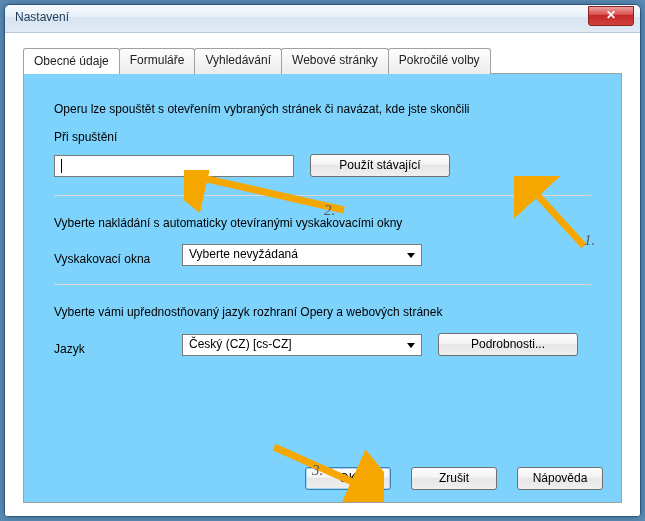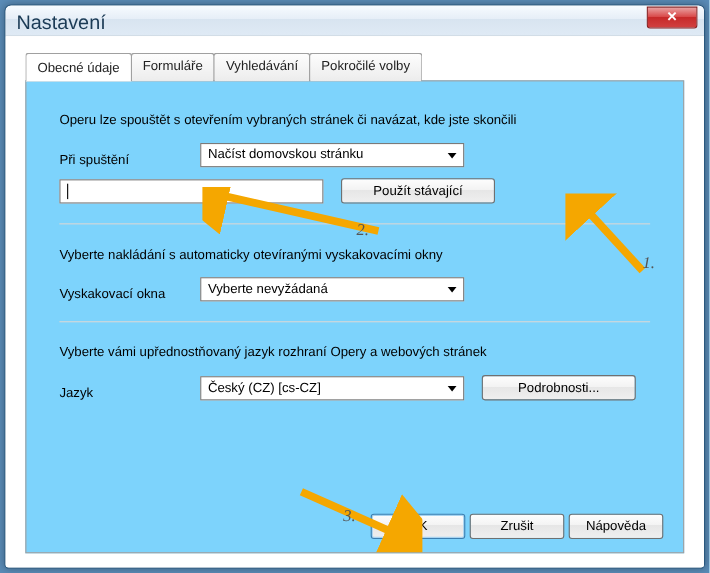--- a/index.html
+++ b/index.html
@@ -32,21 +32,21 @@
     background: linear-gradient(to bottom, #f7fbff 0%, #e6eef7 45%, #d8e4f0 46%, #dfeaf5 100%);
     border-bottom: 1px solid #b8c8d8;
     position: relative;
     border-radius: 5px 5px 0 0;
   }
   .title-text {
     position: absolute;
     left: 10px;
     top: 5px;
     color: #1a3a55;
-    font-size: 18px;
+    font-size: 12px;
   }
   .close-btn {
     position: absolute;
     right: 6px;
     top: 1px;
     width: 46px;
     height: 20px;
     background: linear-gradient(to bottom, #e9a0a0 0%, #d94b4b 45%, #c62828 46%, #d14040 100%);
     border: 1px solid #8a2020;
     border-radius: 0 0 3px 3px;
@@ -163,21 +163,21 @@
   .hr {
     border: none;
     border-top: 1px solid #d8d8d8;
     margin: 18px 0 20px 0;
   }
   .footer {
     position: absolute;
     right: 18px;
     bottom: 12px;
     display: flex;
-    gap: 4px;
+    gap: 20px;
   }
   .footer .btn {
     width: 86px;
     height: 23px;
     border: 1px solid #707070;
     border-radius: 3px;
     background: linear-gradient(to bottom, #fdfdfd 0%, #f3f3f3 45%, #e6e6e6 46%, #efefef 100%);
     font-size: 12px;
     text-align: center;
     line-height: 21px;
@@ -213,31 +213,29 @@
         <span>✕</span>
       </div>
     </div>
 
     <div class="content">
 
       <div class="tabrow">
         <div class="tab active"><span>Obecné údaje</span></div>
         <div class="tab"><span>Formuláře</span></div>
         <div class="tab"><span>Vyhledávání</span></div>
+        <div class="tab"><span>Webové stránky</span></div>
         <div class="tab"><span>Pokročilé volby</span></div>
       </div>
 
       <div class="tabpanel">
 
         <div class="section-text">Operu lze spouštět s otevřením vybraných stránek či navázat, kde jste skončili</div>
         <div class="row">
           <div class="row-label">Při spuštění</div>
-          <div class="select">
-            <span>Načíst domovskou stránku</span>
-          </div>
         </div>
         <div class="row">
           <div class="textinput" style="position:relative;">
             <span class="cursor-caret"></span>
             <span></span>
           </div>
           <div class="side-btn">
             <span>Použít stávající</span>
           </div>
         </div>

